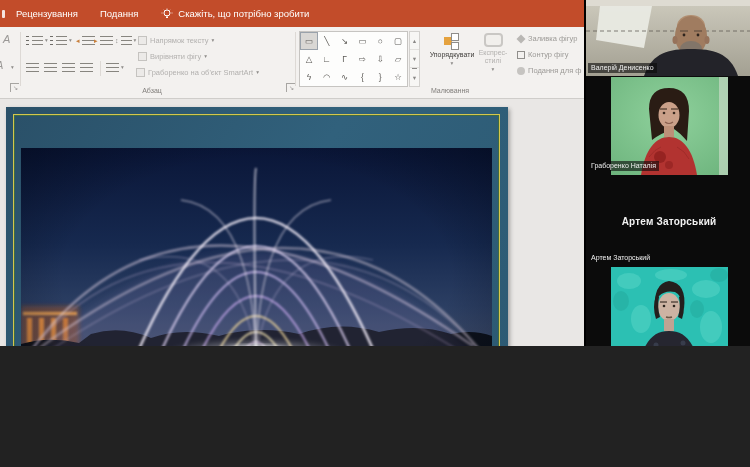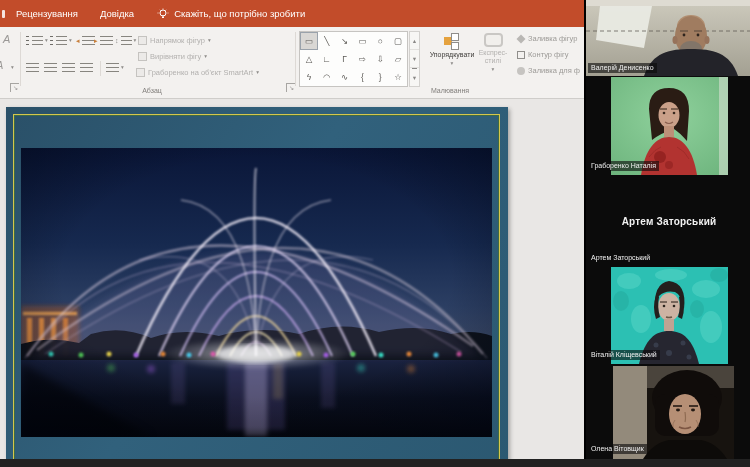--- a/index.html
+++ b/index.html
@@ -1,18 +1,18 @@
 <!DOCTYPE html>
 <html><head>
 <meta charset="utf-8">
 <style>
   * { margin:0; padding:0; box-sizing:border-box; }
   html,body { background:#222; }
   body { font-family:"Liberation Sans", sans-serif; }
-  .screen { position:relative; width:750px; height:459px; overflow:hidden; background:#0b0b0b; }
+  .screen { position:relative; width:750px; height:346px; overflow:hidden; background:#0b0b0b; }
 
   
   .ppt { position:absolute; left:0; top:0; width:584px; height:467px; background:#e9e7e5; overflow:hidden; }
 
   .menubar { position:absolute; left:0; top:0; width:100%; height:27px; background:#c24c2a;
              display:flex; align-items:center; color:#fff; font-size:9.5px; }
   .tab-frag { width:3px; height:8px; background:rgba(255,255,255,.85); margin-left:2px; border-radius:1px; }
   .mtab { padding:0 11px; height:27px; line-height:27px; white-space:nowrap; cursor:default; }
   .tellme { display:flex; align-items:center; gap:5px; margin-left:12px; white-space:nowrap; }
   .bulb { width:12px; height:12px; }
@@ -86,21 +86,21 @@
 </head>
 <body>
 
 <div class="screen">
 
   <div class="ppt">
 
     <div class="menubar">
       <span class="tab-frag"></span>
       <span class="mtab">Рецензування</span>
-      <span class="mtab">Довідка</span>
+      <span class="mtab">Подання</span>
       <span class="tellme">
         <svg class="bulb" viewBox="0 0 12 12">
           <circle cx="6" cy="5" r="3" fill="none" stroke="#fff" stroke-width="1"></circle>
           <path d="M5 8 h2 M5 9.5 h2" stroke="#fff" stroke-width="1" fill="none"></path>
           <path d="M6 .5 v1 M1.5 5 h-1 M10.5 5 h1 M2.8 1.8 l.7.7 M9.2 1.8 l-.7.7" stroke="#fff" stroke-width=".8"></path>
         </svg>
         <span>Скажіть, що потрібно зробити</span>
       </span>
     </div>
 
@@ -149,21 +149,21 @@
           <span class="stripes"></span>
         </div>
       <div class="vsep" style="left:100px;top:34px;bottom:22px;"></div>
       <div class="icon-btn" style="left:106px;top:36px;">
         <span class="stripes"></span>
         <span class="caret">▾</span>
       </div>
 
       <div class="cmd" style="left:138px;top:9px;">
         <span class="mini"></span>
-        <span>Напрямок фігур</span>
+        <span>Напрямок тексту</span>
         <span class="caret">▾</span>
       </div>
       <div class="cmd" style="left:138px;top:25px;">
         <span class="mini"></span>
         <span>Вирівняти фігу</span>
         <span class="caret">▾</span>
       </div>
       <div class="cmd" style="left:136px;top:41px;">
         <span class="mini"></span>
         <span>Граборенко на об'єкт SmartArt</span>
@@ -219,21 +219,21 @@
       <div class="minirow" style="left:517px;top:7px;">
         <span class="mi fill"></span>
         <span>Заливка фігур</span>
       </div>
       <div class="minirow" style="left:517px;top:23px;">
         <span class="mi outl"></span>
         <span>Контур фігу</span>
       </div>
       <div class="minirow" style="left:517px;top:39px;">
         <span class="mi eff"></span>
-        <span>Заливка для ф</span>
+        <span>Подання для ф</span>
       </div>
 
       <div class="grp-label" style="left:400px;width:100px;">Малювання</div>
     </div>
 
     <div class="workspace">
       <div class="slide">
         <div class="slide-frame"></div>
         <div class="photo">
           <svg width="471" height="289" viewBox="0 0 471 289">

